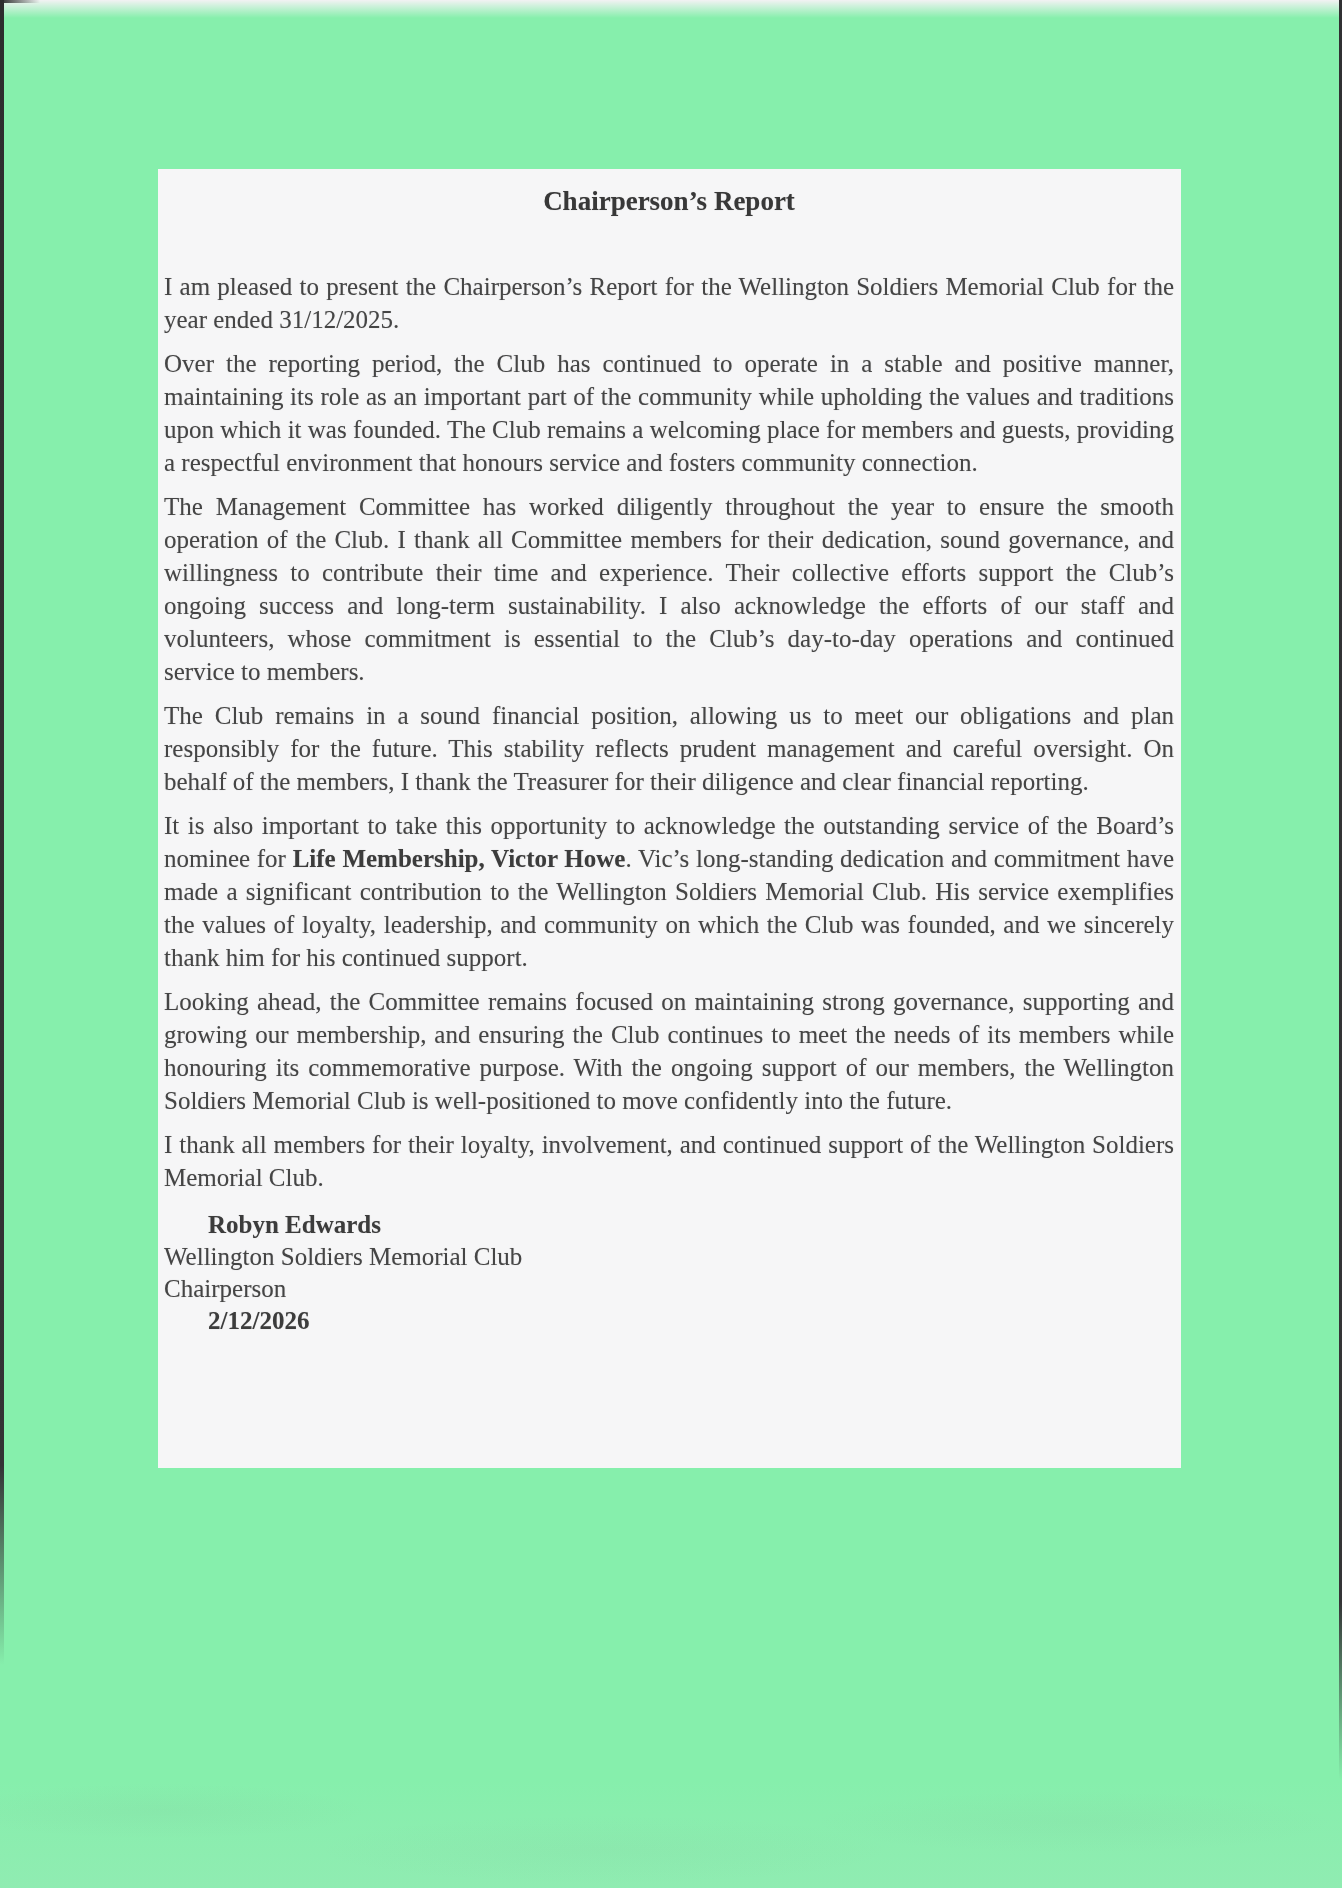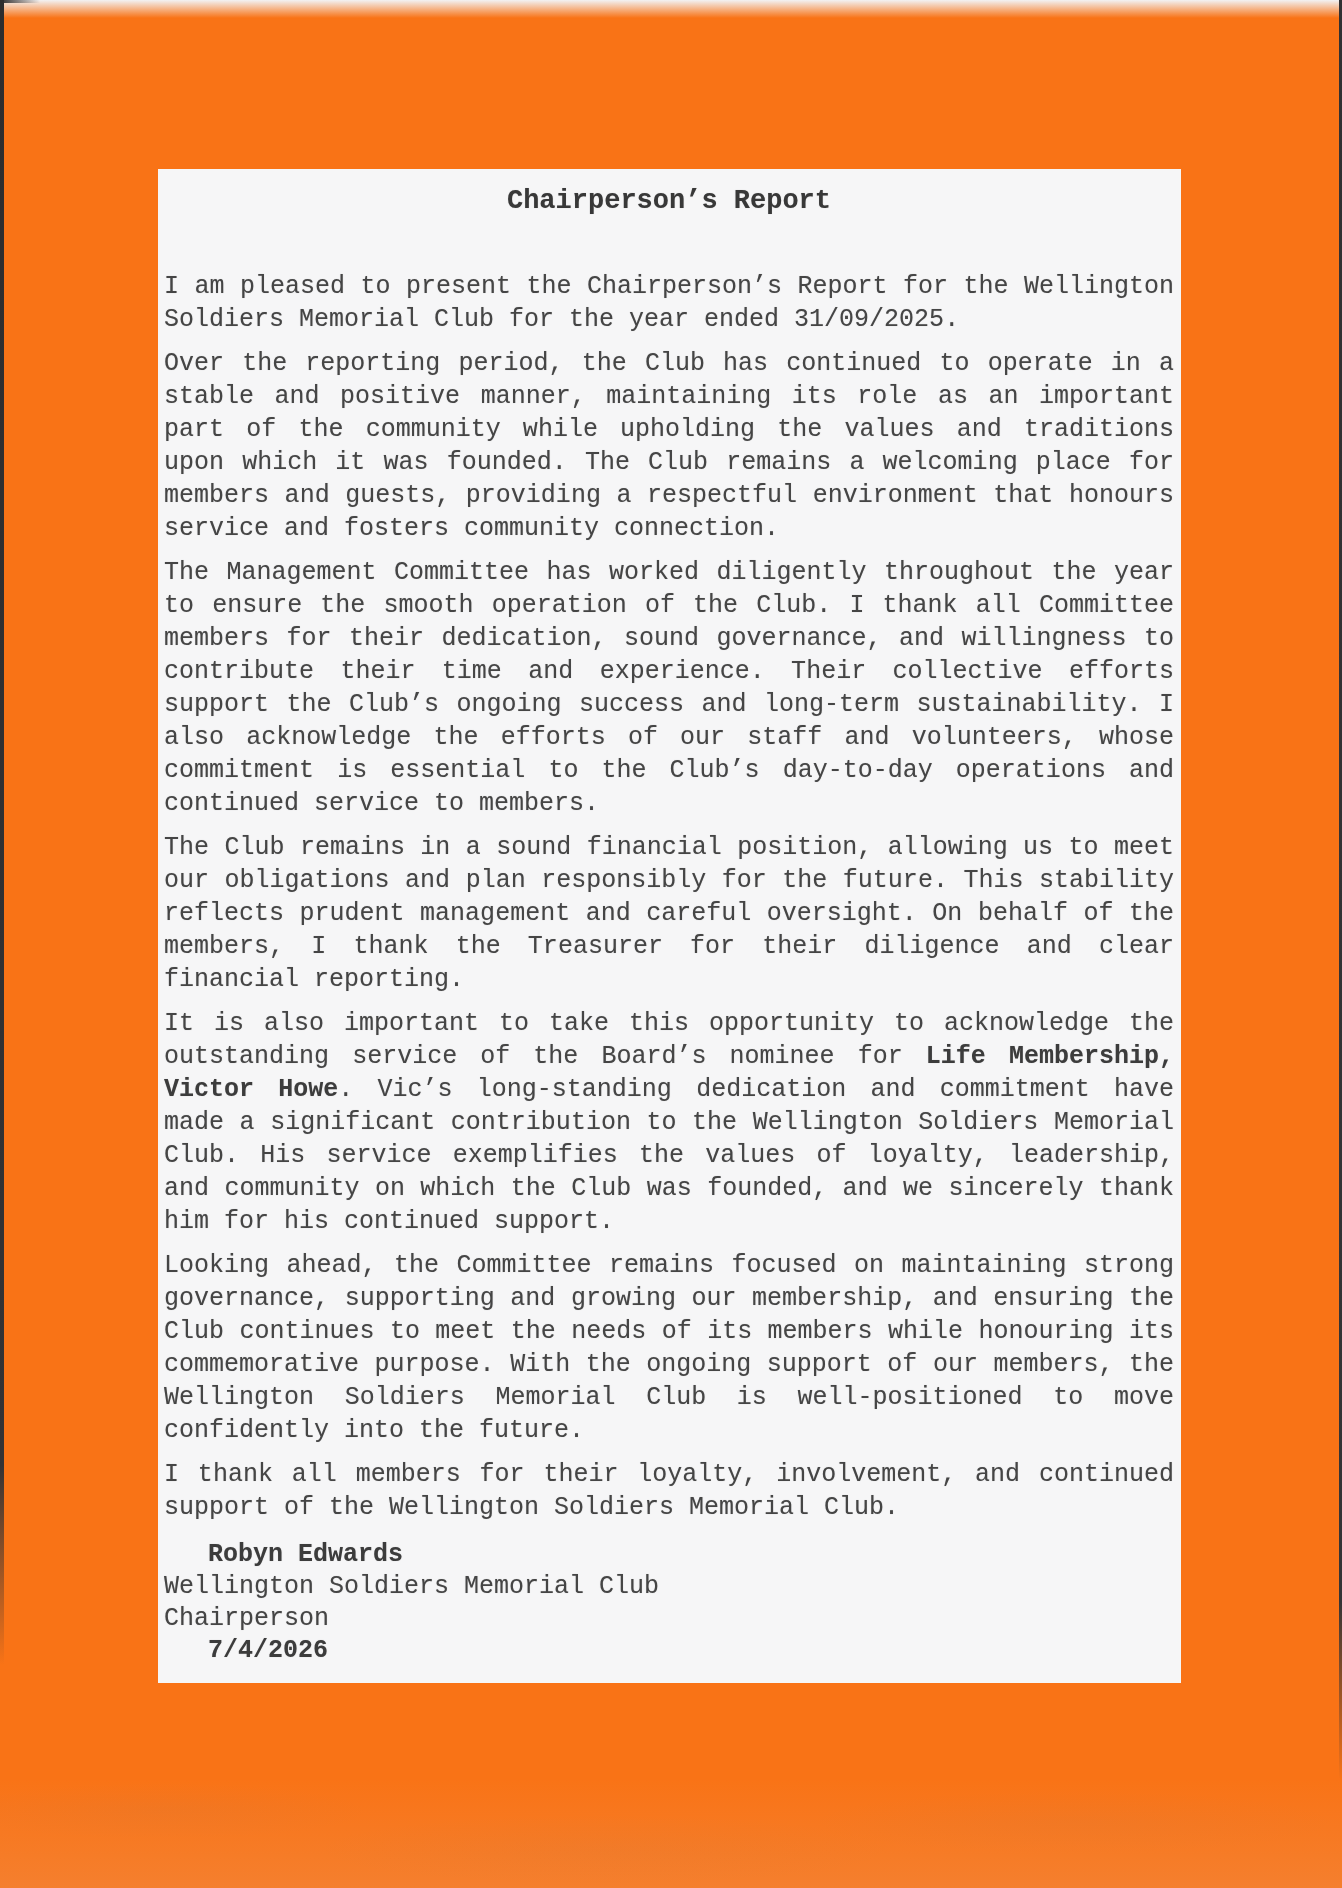--- a/index.html
+++ b/index.html
@@ -4,23 +4,23 @@
 <style>
   html, body {
     margin: 0;
     padding: 0;
     background: #ffffff;
   }
   .page {
     position: relative;
     width: 1342px;
     height: 1888px;
-    background: #f97316;
+    background: #86efac;
     overflow: hidden;
-    font-family: Liberation Mono, monospace;
+    font-family: Liberation Serif, serif;
   }
   
   .scan-top-band {
     position: absolute;
     left: 0; top: 0;
     width: 100%; height: 18px;
     background: linear-gradient(to bottom, #f2f2f3, rgba(255,255,255,0));
   }
   
   .edge-left {
@@ -93,30 +93,30 @@
 
 <div class="page">
   <div class="scan-top-band"></div>
   <div class="edge-left"></div>
   <div class="edge-right"></div>
   <div class="edge-top-corner"></div>
 
   <div class="content">
     <h1 class="title">Chairperson’s Report</h1>
     <div id="paragraphs">
-        <p class="para"><span>I am pleased to present the Chairperson’s Report for the Wellington Soldiers Memorial Club for the year ended 31/09/2025.</span></p>
+        <p class="para"><span>I am pleased to present the Chairperson’s Report for the Wellington Soldiers Memorial Club for the year ended 31/12/2025.</span></p>
         <p class="para"><span>Over the reporting period, the Club has continued to operate in a stable and positive manner, maintaining its role as an important part of the community while upholding the values and traditions upon which it was founded. The Club remains a welcoming place for members and guests, providing a respectful environment that honours service and fosters community connection.</span></p>
         <p class="para"><span>The Management Committee has worked diligently throughout the year to ensure the smooth operation of the Club. I thank all Committee members for their dedication, sound governance, and willingness to contribute their time and experience. Their collective efforts support the Club’s ongoing success and long-term sustainability. I also acknowledge the efforts of our staff and volunteers, whose commitment is essential to the Club’s day-to-day operations and continued service to members.</span></p>
         <p class="para"><span>The Club remains in a sound financial position, allowing us to meet our obligations and plan responsibly for the future. This stability reflects prudent management and careful oversight. On behalf of the members, I thank the Treasurer for their diligence and clear financial reporting.</span></p>
         <p class="para"><span>It is also important to take this opportunity to acknowledge the outstanding service of the Board’s nominee for </span><span class="b">Life Membership, Victor Howe</span><span>. Vic’s long-standing dedication and commitment have made a significant contribution to the Wellington Soldiers Memorial Club. His service exemplifies the values of loyalty, leadership, and community on which the Club was founded, and we sincerely thank him for his continued support.</span></p>
         <p class="para"><span>Looking ahead, the Committee remains focused on maintaining strong governance, supporting and growing our membership, and ensuring the Club continues to meet the needs of its members while honouring its commemorative purpose. With the ongoing support of our members, the Wellington Soldiers Memorial Club is well-positioned to move confidently into the future.</span></p>
         <p class="para"><span>I thank all members for their loyalty, involvement, and continued support of the Wellington Soldiers Memorial Club.</span></p>
       </div>
     <div class="signature" id="signature">
         <div class="sig-line b">Robyn Edwards</div>
         <div class="sig-line">Wellington Soldiers Memorial Club</div>
         <div class="sig-line">Chairperson</div>
-        <div class="sig-line b">7/4/2026</div>
+        <div class="sig-line b">2/12/2026</div>
       </div>
   </div>
 
   <div class="paper-texture"></div>
 </div>
 
 </body></html>

